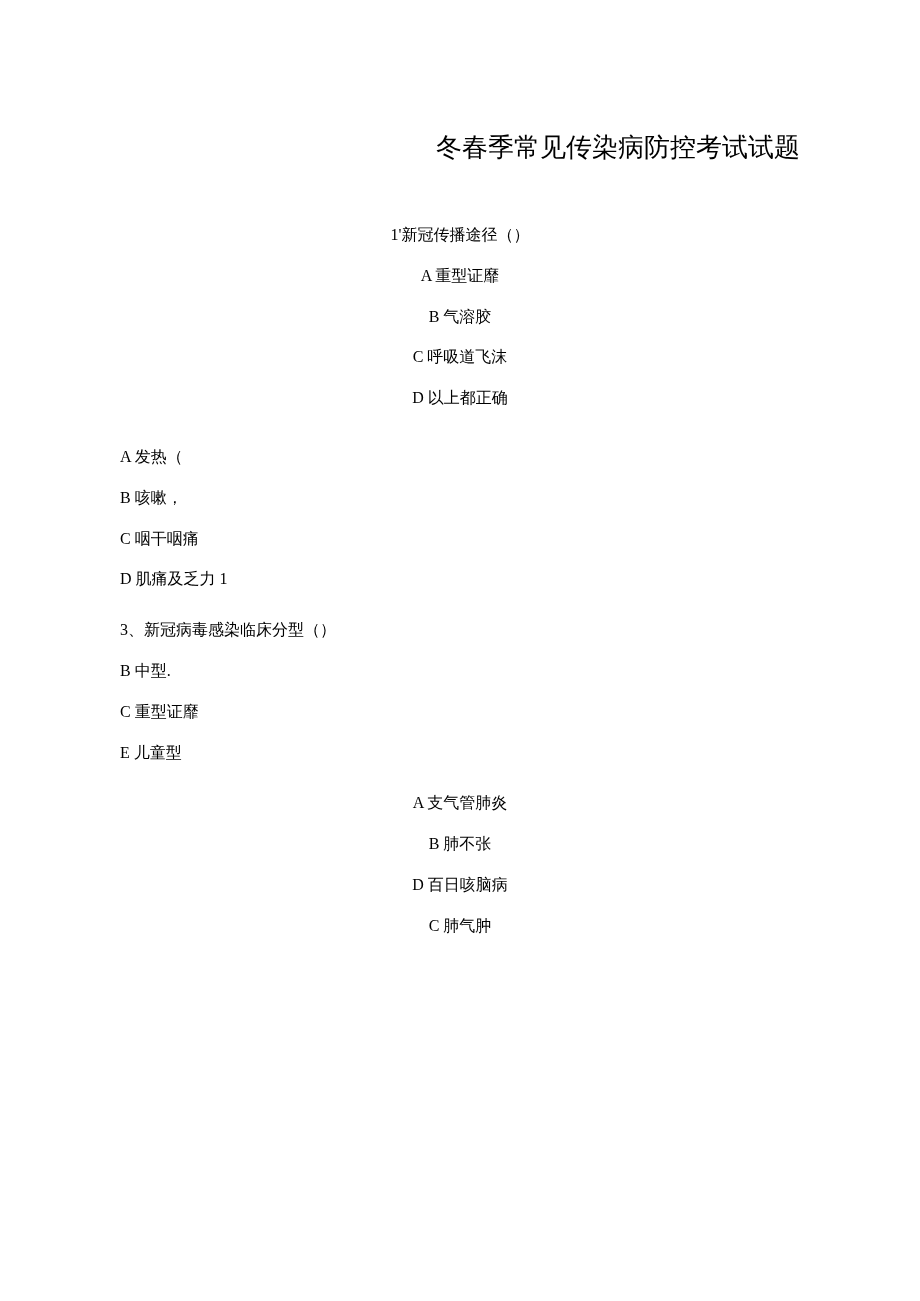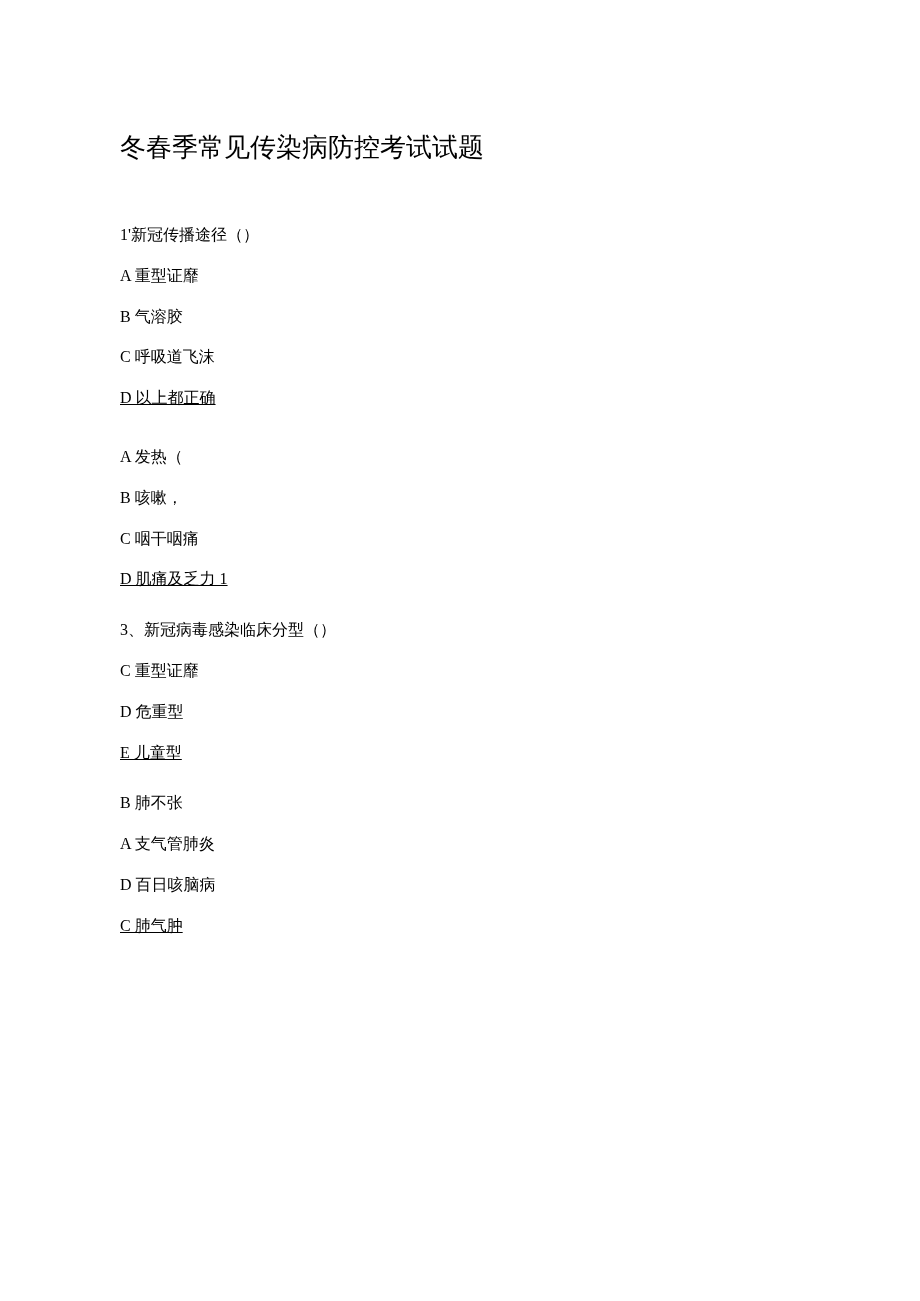--- a/index.html
+++ b/index.html
@@ -9,41 +9,41 @@
     }
     body {
       width: 920px;
       height: 1301px;
       background: #ffffff;
       font-family: "SimSun", "宋体", serif;
       color: #000000;
       padding: 130px 120px 0 120px;
     }
     .title {
-      text-align: left;
+      text-align: right;
       font-size: 26px;
       font-weight: normal;
       margin-bottom: 60px;
       font-family: "SimSun", "宋体", serif;
     }
     .question-block {
       margin-bottom: 38px;
+      text-align: center;
     }
     .question-block-tight {
       margin-bottom: 30px;
     }
     .line {
       font-size: 16px;
       line-height: 1.3;
       margin-bottom: 20px;
       font-family: "SimSun", "宋体", serif;
     }
     .line:last-child {
       margin-bottom: 0;
-      text-decoration: underline;
     }
   </style>
 </head>
 <body>
 
 <h1 class="title">冬春季常见传染病防控考试试题</h1>
 
 <div class="question-block">
   <div class="line">1'新冠传播途径（）</div>
   <div class="line">A 重型证靡</div>
@@ -54,23 +54,23 @@
 
 <div class="question-block-tight">
   <div class="line">A 发热（</div>
   <div class="line">B 咳嗽，</div>
   <div class="line">C 咽干咽痛</div>
   <div class="line">D 肌痛及乏力 1</div>
 </div>
 
 <div class="question-block-tight">
   <div class="line">3、新冠病毒感染临床分型（）</div>
+  <div class="line">B 中型.</div>
   <div class="line">C 重型证靡</div>
-  <div class="line">D 危重型</div>
   <div class="line">E 儿童型</div>
 </div>
 
 <div class="question-block">
+  <div class="line">A 支气管肺炎</div>
   <div class="line">B 肺不张</div>
-  <div class="line">A 支气管肺炎</div>
   <div class="line">D 百日咳脑病</div>
   <div class="line">C 肺气肿</div>
 </div>
 
 </body></html>

